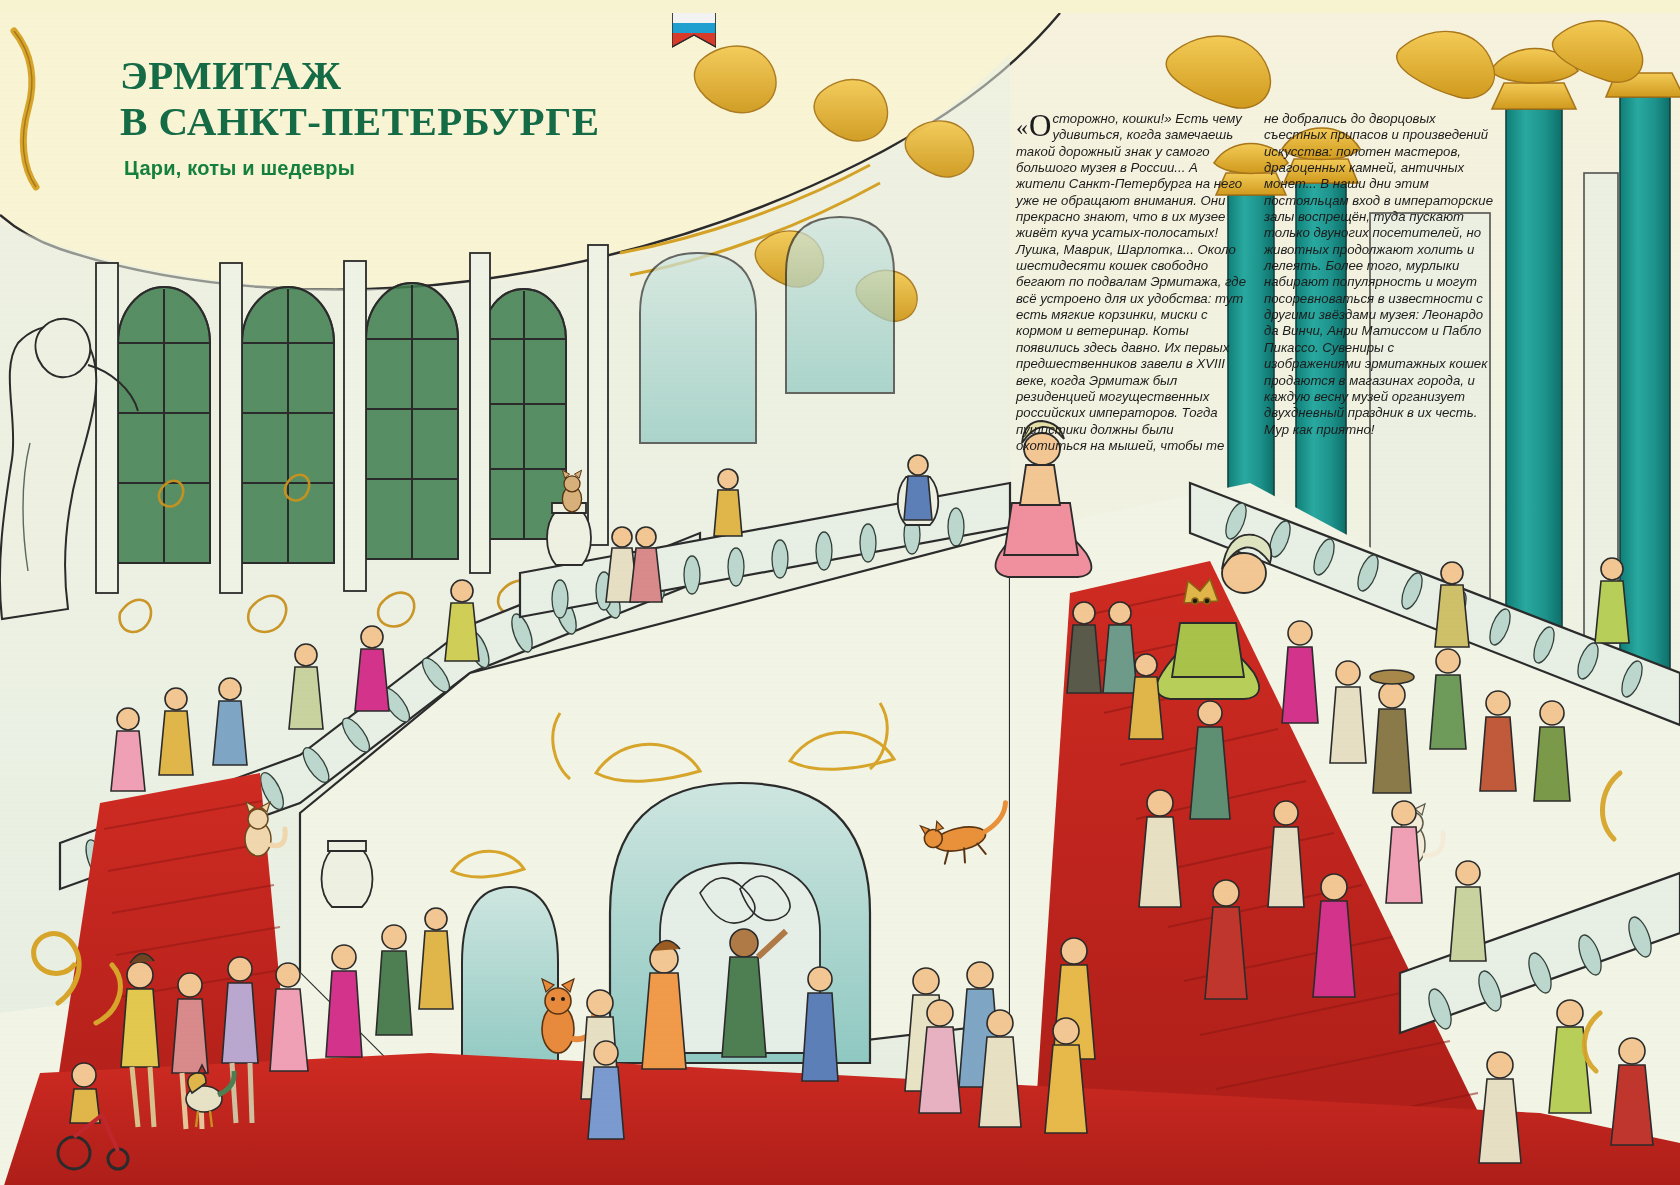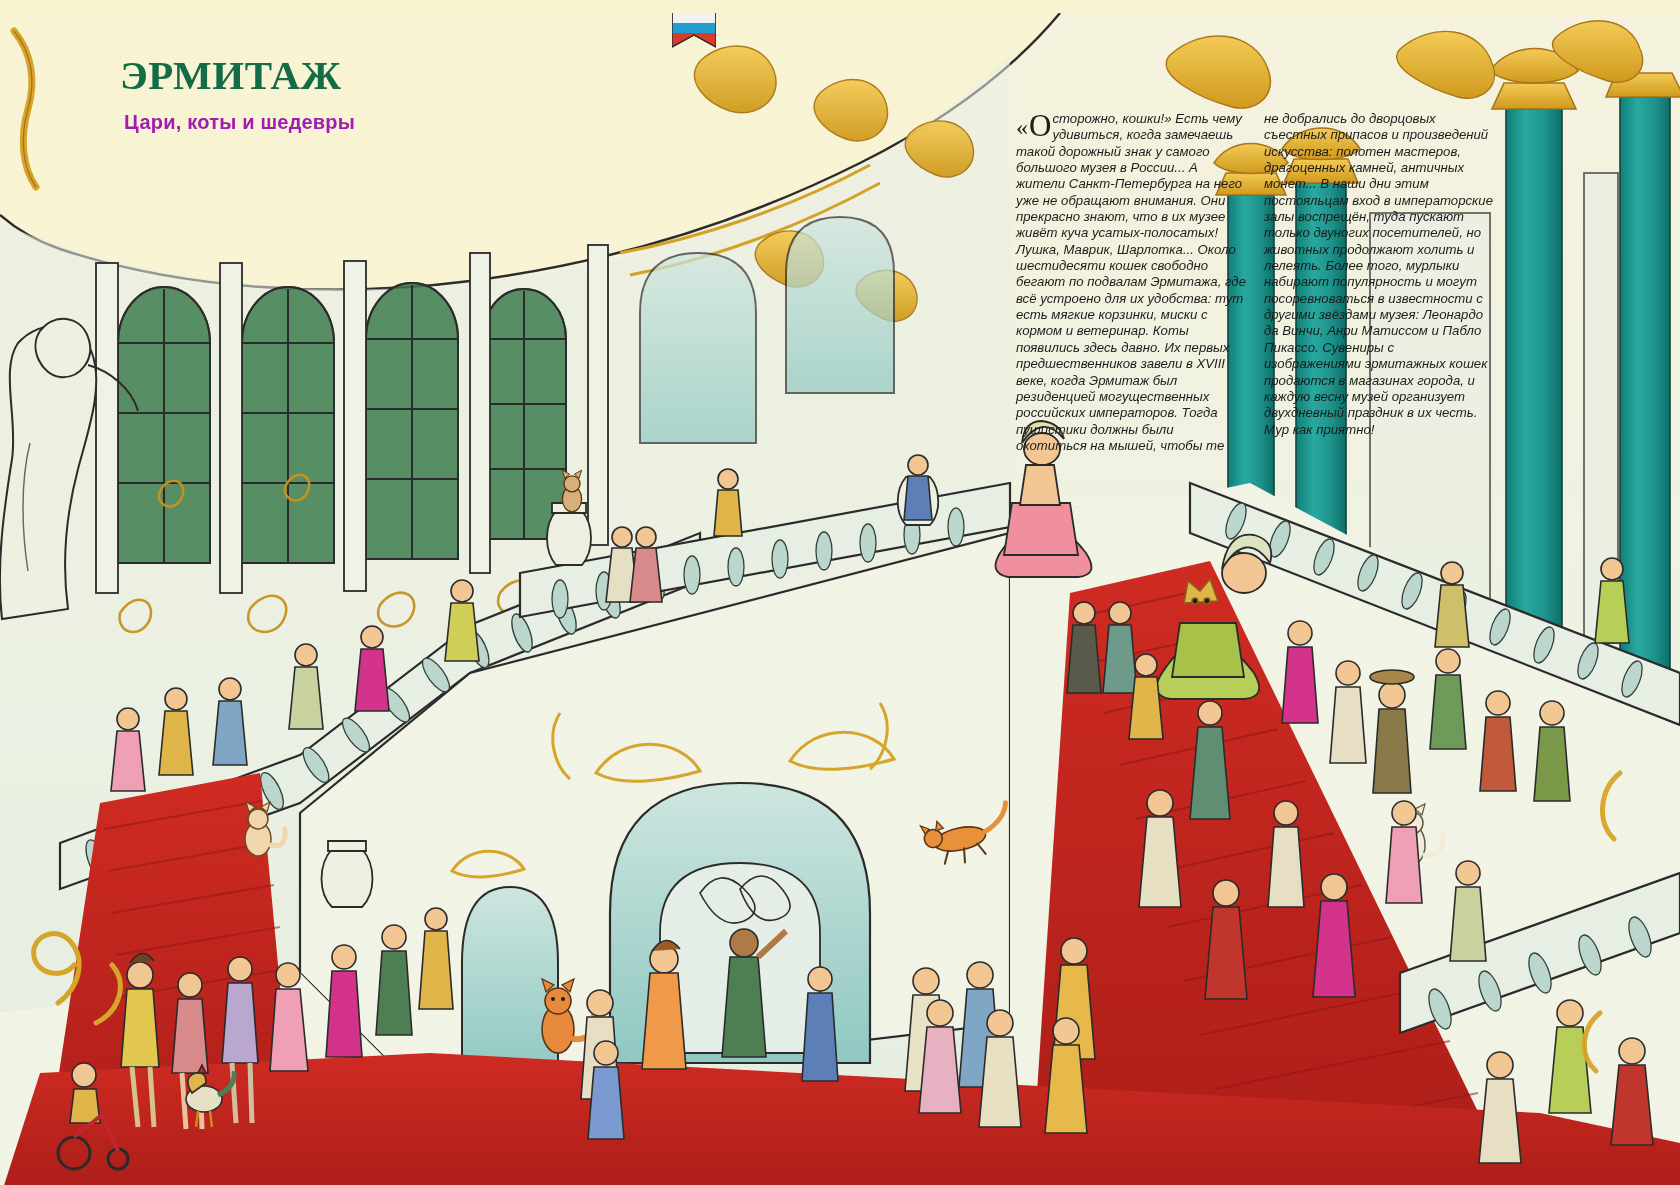--- a/index.html
+++ b/index.html
@@ -51,21 +51,21 @@
     line-height: 1.12;
     letter-spacing: 0.5px;
     color: #156b46;
     margin: 0;
     white-space: nowrap;
   }
   .title-sub {
     font-family: "Liberation Sans", sans-serif;
     font-weight: 700;
     font-size: 20px;
-    color: #a21caf;
+    color: #15803d;
     margin: 12px 0 0 4px;
     letter-spacing: 0.2px;
   }
 
   
   .article {
     position: absolute;
     left: 1016px; top: 98px;
     width: 516px;
     z-index: 30;
@@ -702,20 +702,21 @@
     <svg viewBox="0 0 44 46" xmlns="http://www.w3.org/2000/svg">
       <path d="M0,0 h44 v36 l-22,-12 l-22,12 z" fill="#f2f2f2" stroke="#2b2b2b" stroke-width="1.2"></path>
       <path d="M0,12 h44 v12 l-22,-2 l-22,2 z" fill="#1f9fd0"></path>
       <path d="M0,22 h44 v14 l-22,-12 l-22,12 z" fill="#d93b2b"></path>
       <path d="M0,0 h44 v36 l-22,-12 l-22,12 z" fill="none" stroke="#2b2b2b" stroke-width="1.4"></path>
     </svg>
   </div>
 
   <div class="title-block">
     <h1 class="title-line">ЭРМИТАЖ</h1>
+    <h1 class="title-line">В САНКТ-ПЕТЕРБУРГЕ</h1>
     <div class="title-sub">Цари, коты и шедевры</div>
   </div>
 
   <div class="article">
     <div class="col dropcap-wrap">
       <span class="guillemet">«</span>
       <span class="dropcap">О</span>
       <p>сторожно, кошки!» Есть чему удивиться, когда замечаешь такой дорожный знак у самого большого музея в России... А жители Санкт-Петербурга на него уже не обращают внимания. Они прекрасно знают, что в их музее живёт куча усатых-полосатых! Лушка, Маврик, Шарлотка... Около шестидесяти кошек свободно бегают по подвалам Эрмитажа, где всё устроено для их удобства: тут есть мягкие корзинки, миски с кормом и ветеринар. Коты появились здесь давно. Их первых предшественников завели в XVIII веке, когда Эрмитаж был резиденцией могущественных российских императоров. Тогда пушистики должны были охотиться на мышей, чтобы те</p>
     </div>
     <div class="col">

